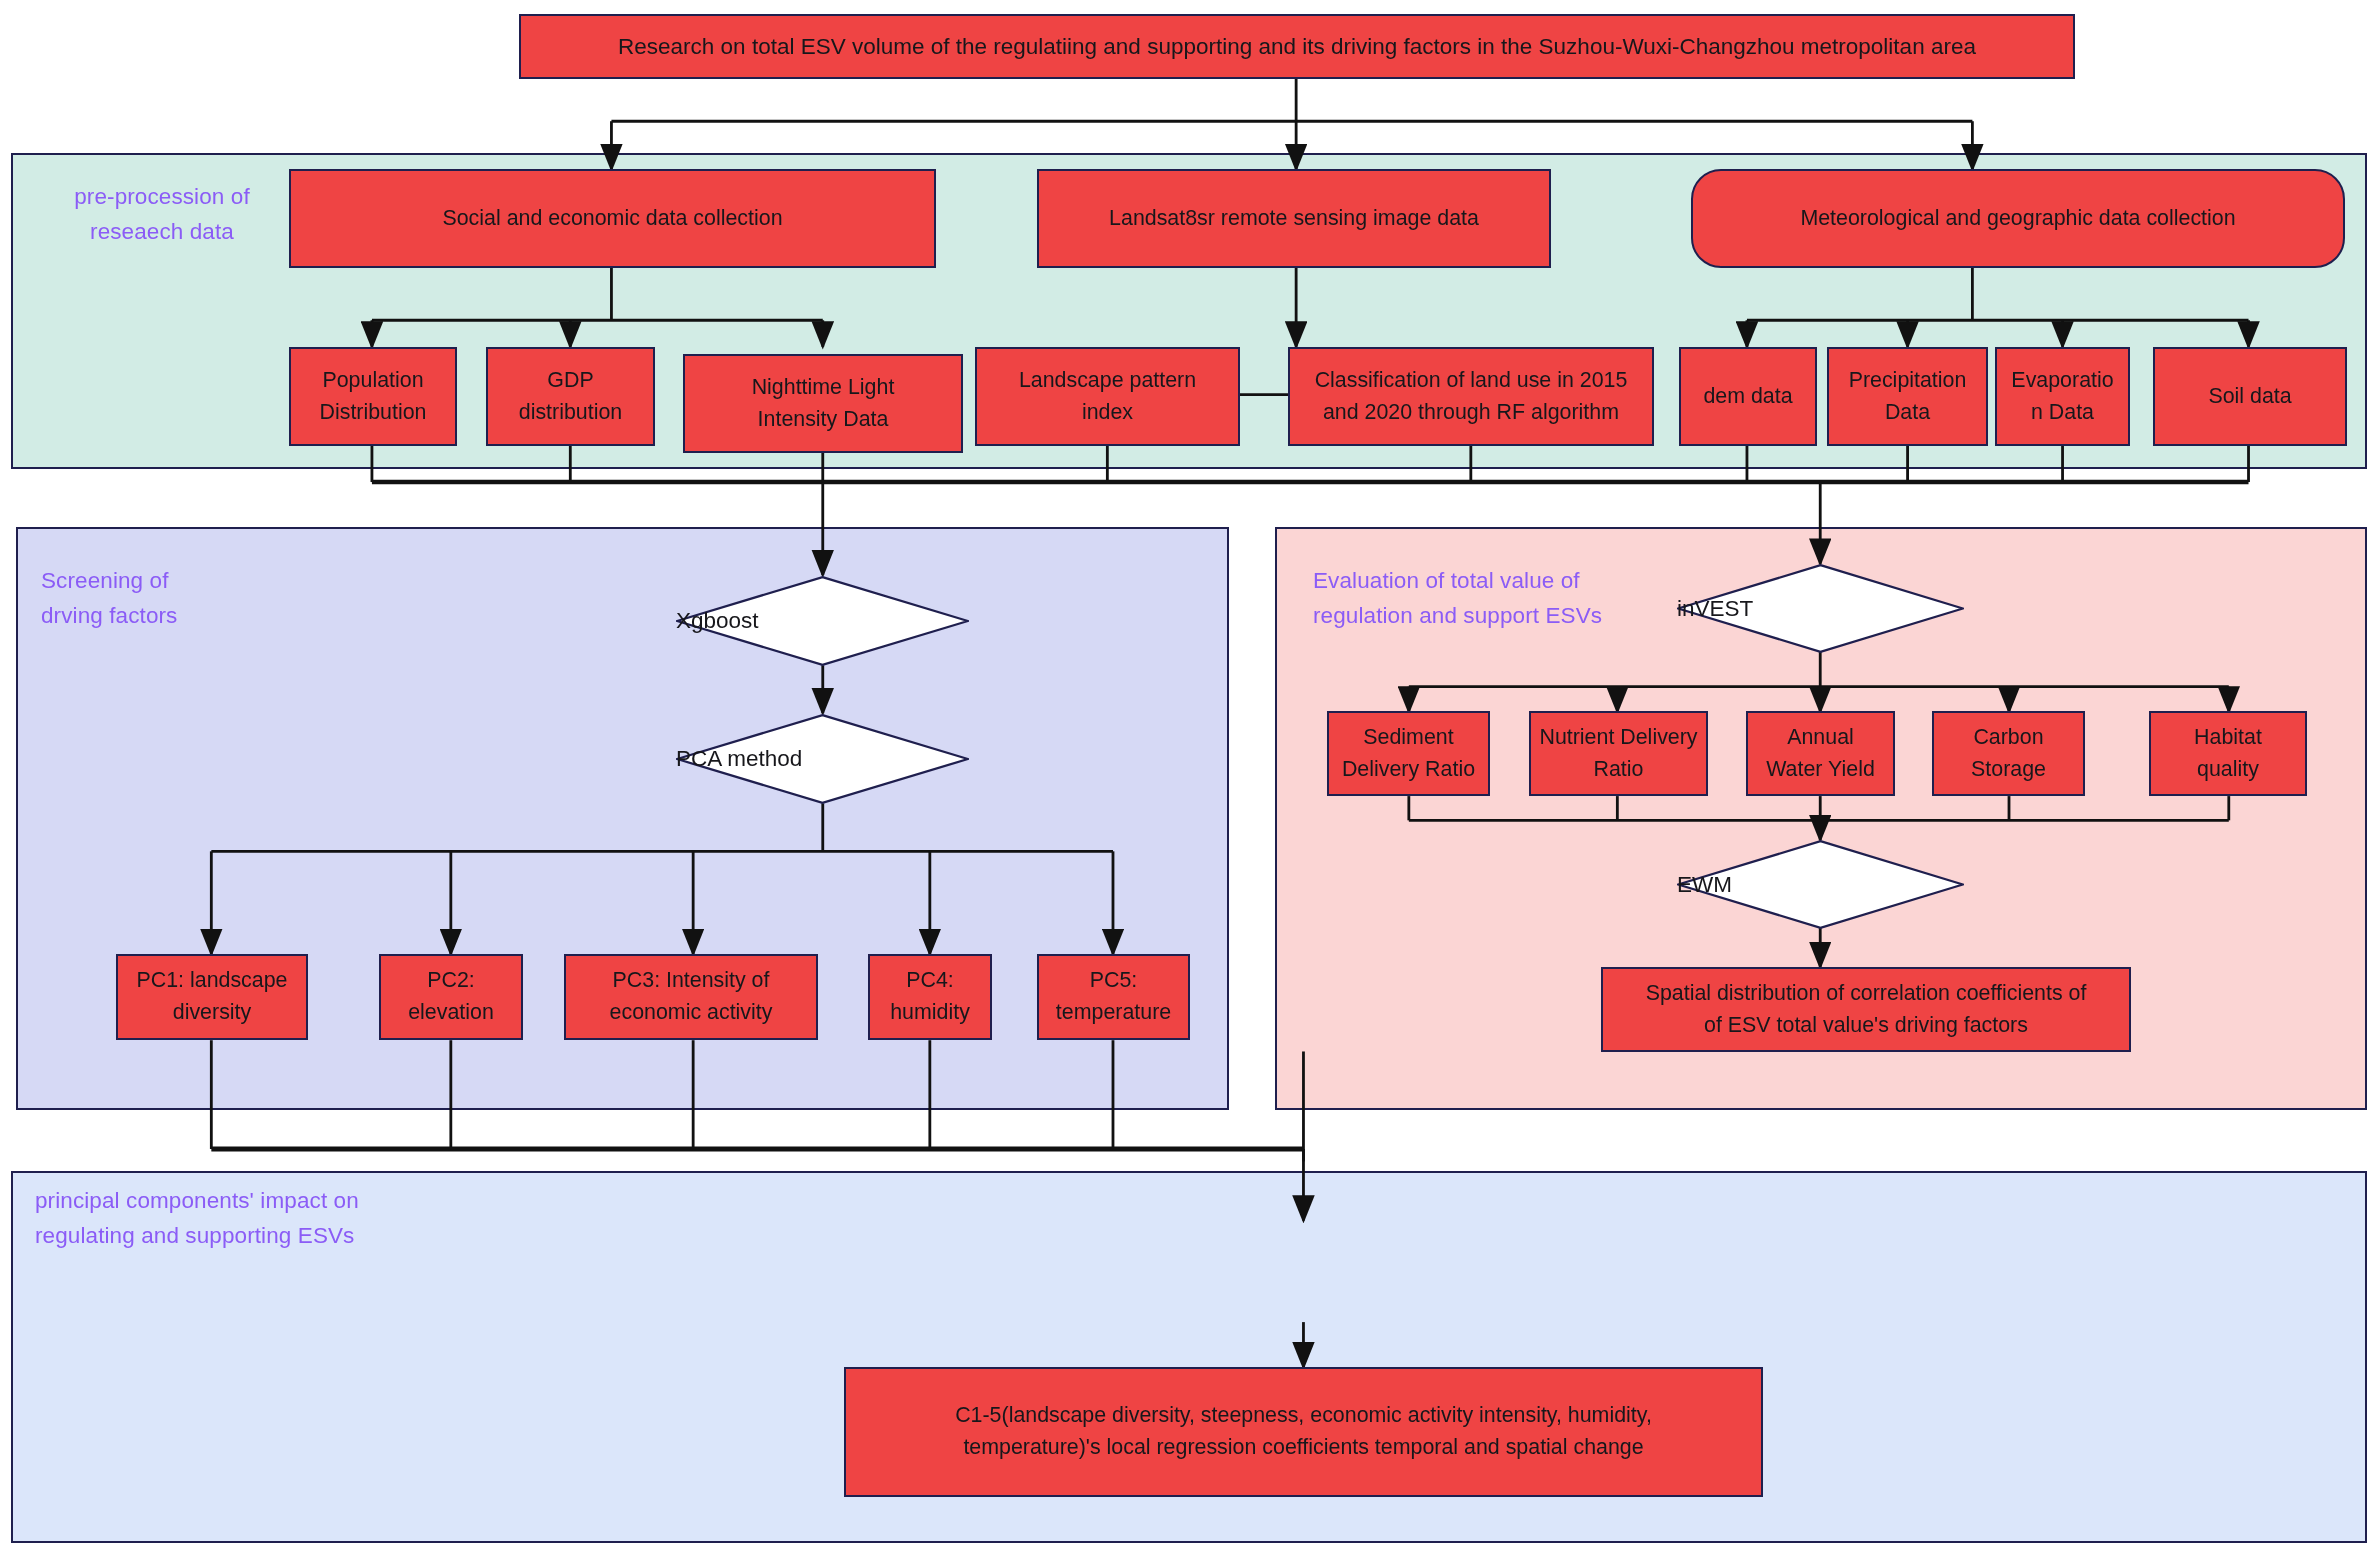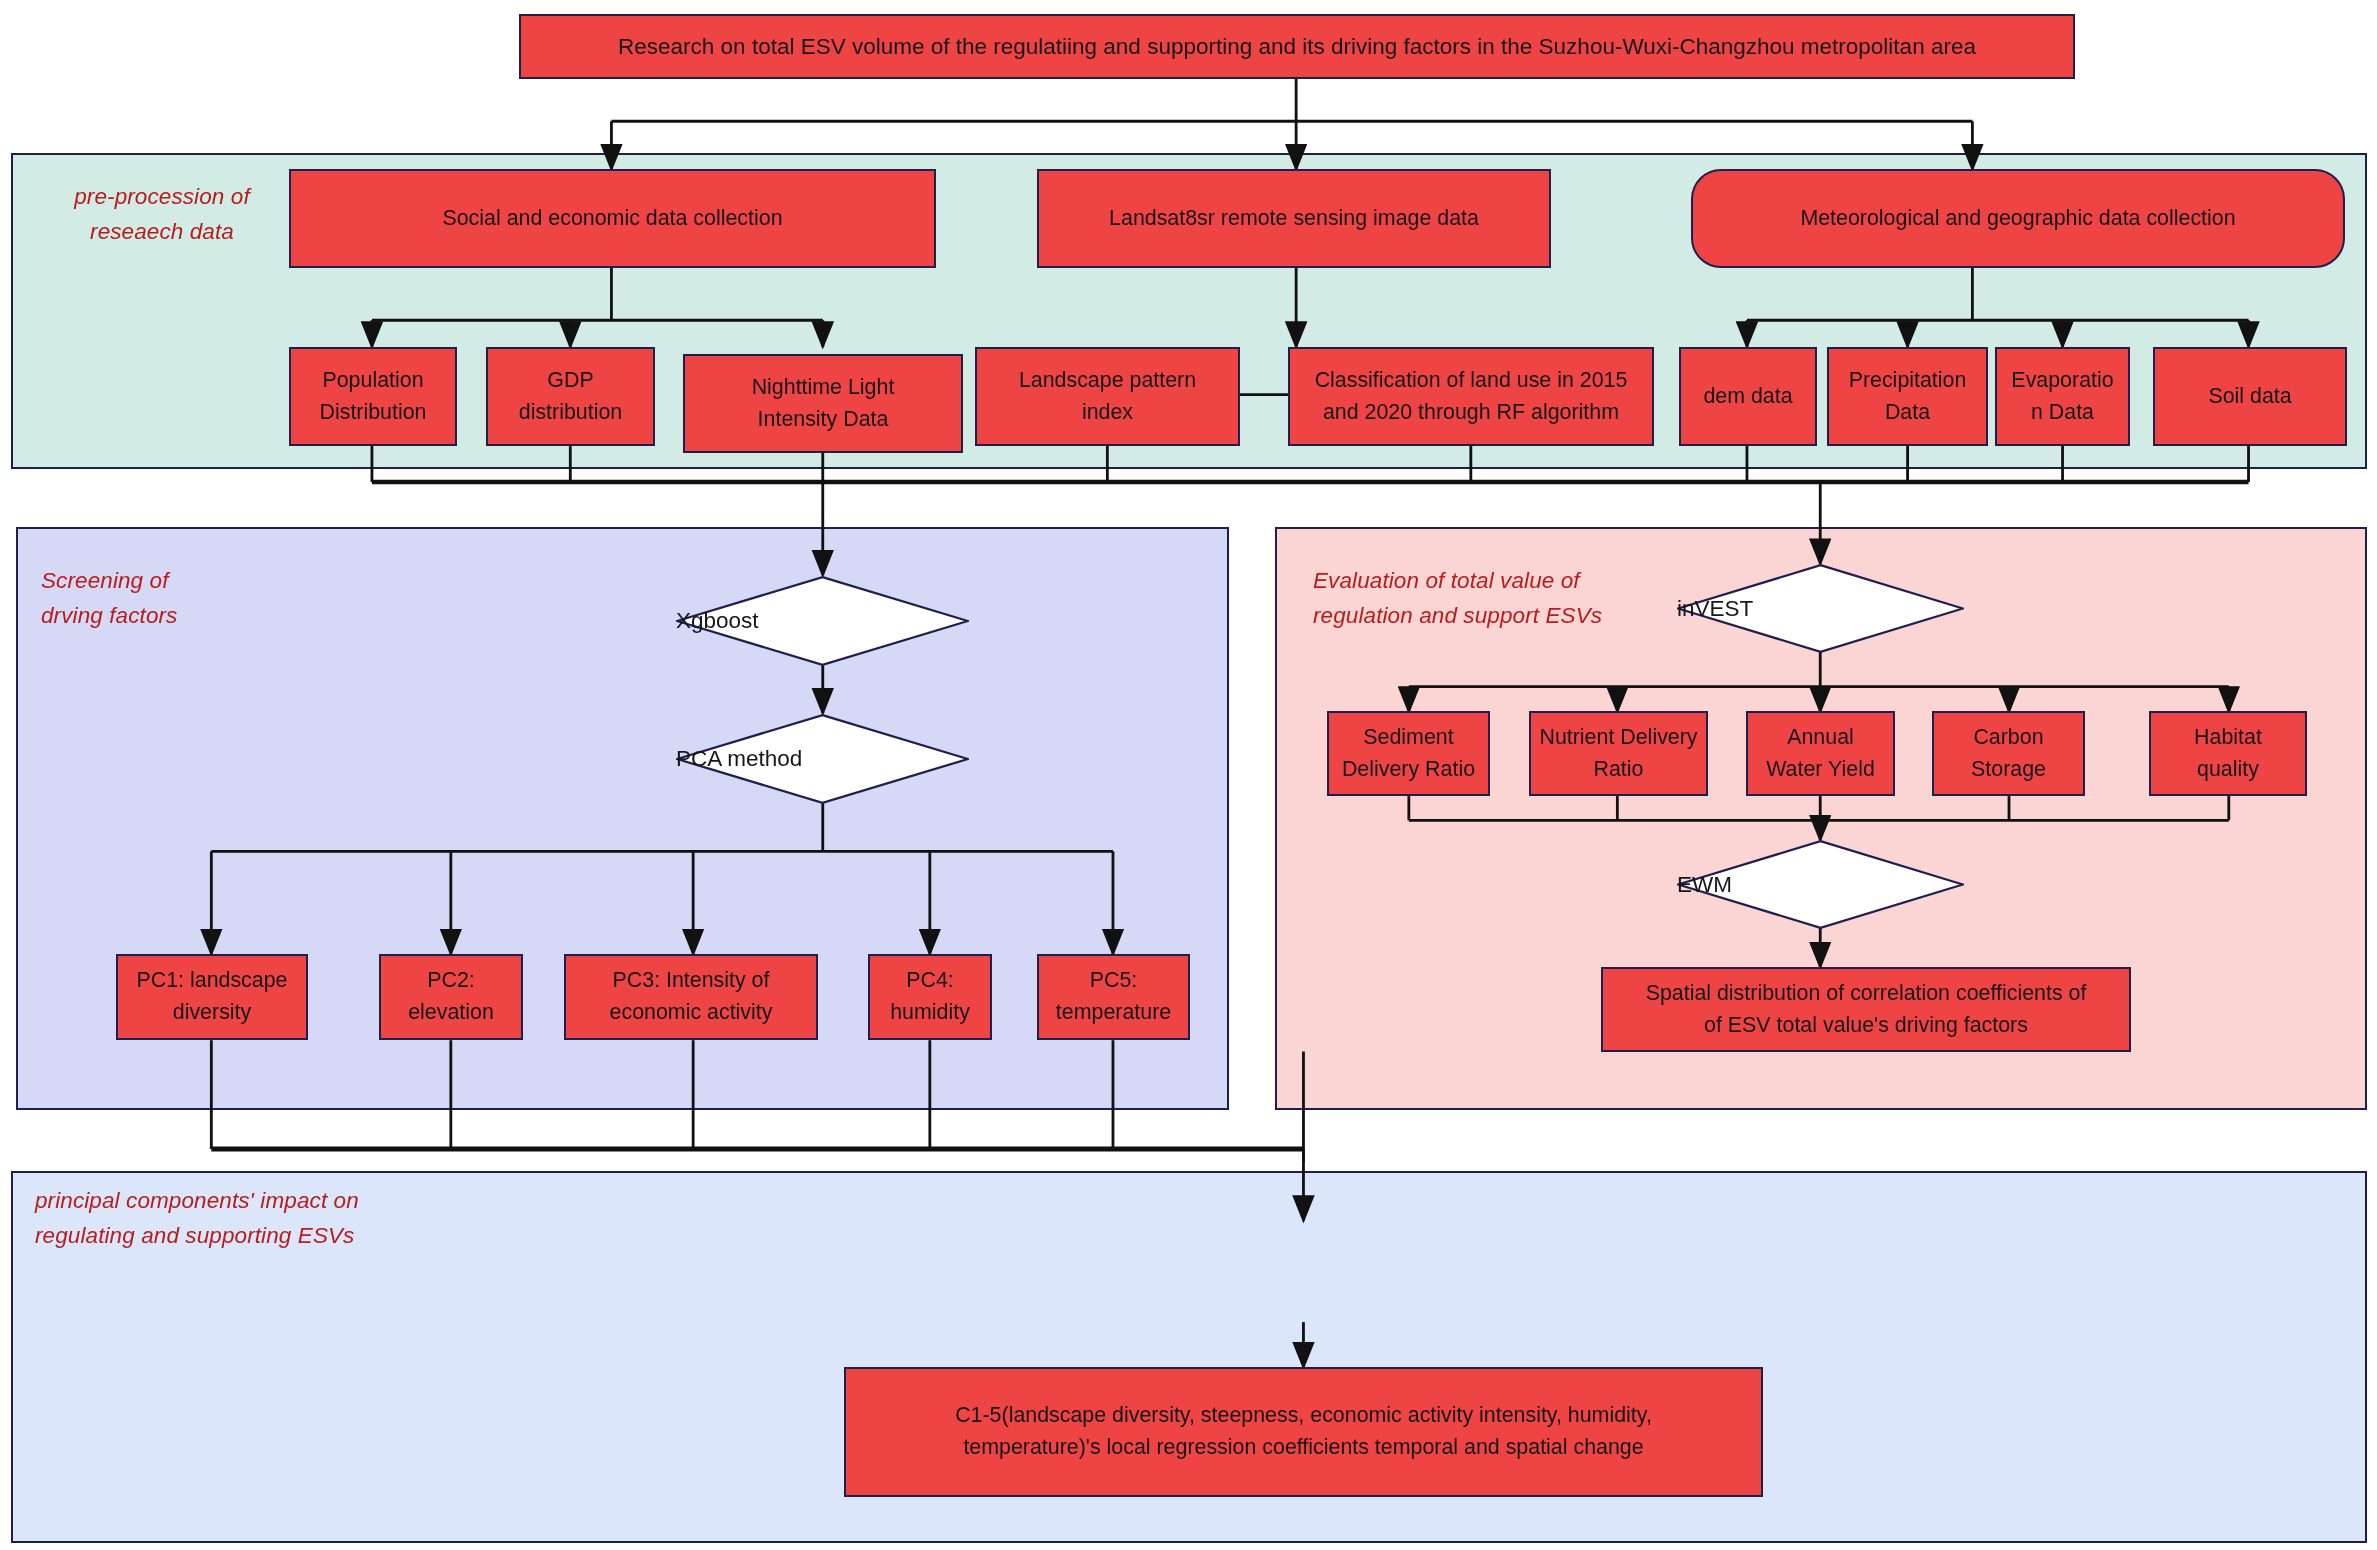--- a/index.html
+++ b/index.html
@@ -24,26 +24,25 @@
     height: 1551px;
     pointer-events: none;
   }
   .panel {
     position: absolute;
     border: 2.8px solid #1f1f4e;
     box-sizing: border-box;
   }
   .panel-label {
     position: absolute;
-    color: #b91c1c;
+    color: #8b5cf6;
     font-size: 22.5px;
     line-height: 1.55;
     white-space: pre-line;
     letter-spacing: 0.1px;
-    font-style: italic;
   }
   .node {
     position: absolute;
     background: #ef4444;
     border: 2.3px solid #1f1f4e;
     box-sizing: border-box;
     display: flex;
     align-items: center;
     justify-content: center;
     text-align: center;

